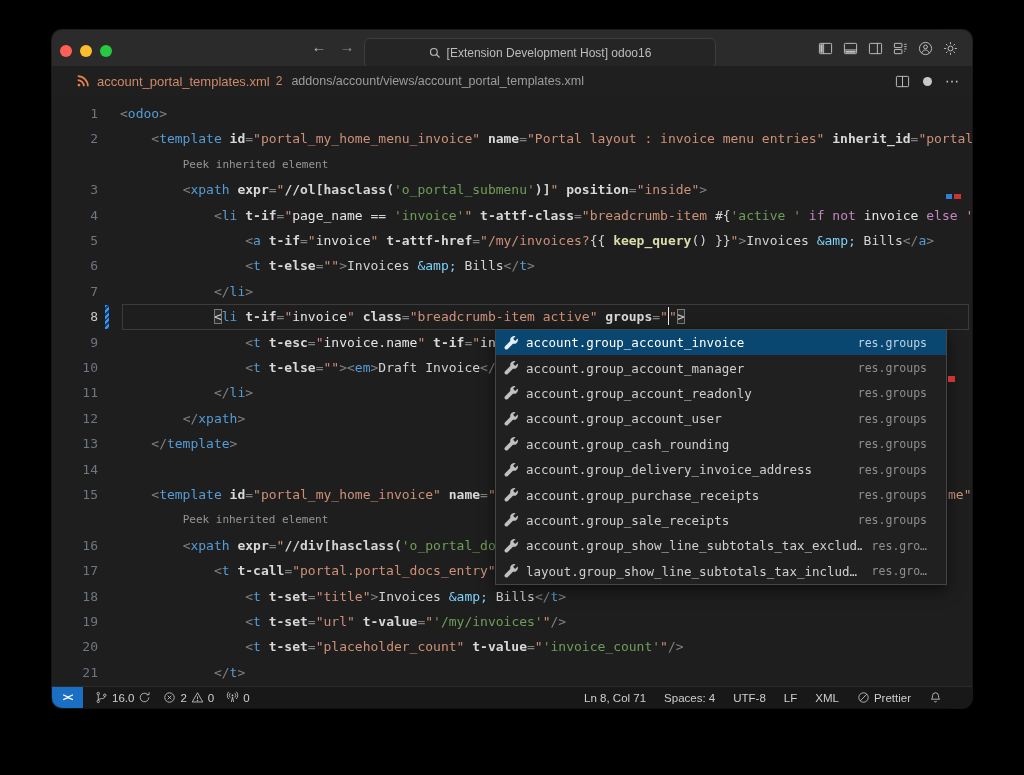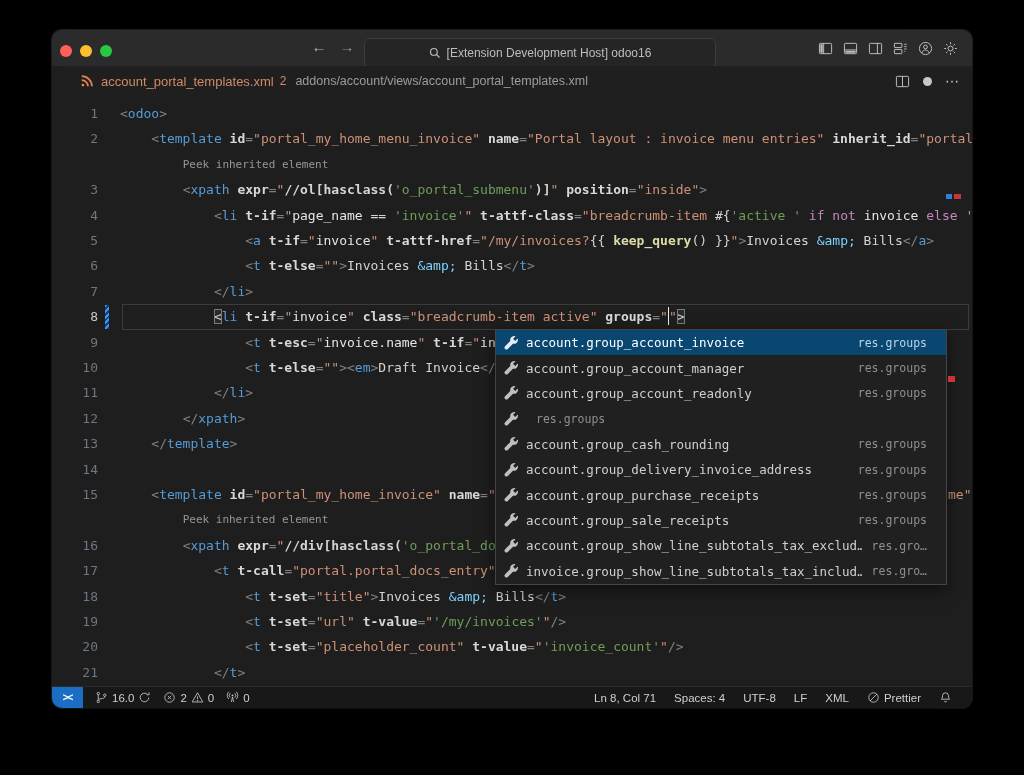--- a/index.html
+++ b/index.html
@@ -19,22 +19,22 @@
   .nav span { width:18px; text-align:center; }
   .cmdcenter { position:absolute; left:312px; top:8px; width:352px; height:30px;
                background:#252525; border:1px solid #3d3d3d; border-radius:6px;
                display:flex; align-items:center; justify-content:center; gap:6px;
                color:#bdbdbd; font-size:12px; }
   .tb-icons { position:absolute; right:14px; top:10px; display:flex; gap:9px; color:#c3c3c3; }
   .tb-icons .ic { width:16px; height:16px; display:flex; align-items:center; justify-content:center; }
   svg { display:block; }
 
   
-  .tabrow { position:absolute; left:12px; top:36px; right:0; height:30px; background:#1f1f1f;
-            display:flex; align-items:center; }
+  .tabrow { position:absolute; left:0; top:36px; right:0; height:30px; background:#1f1f1f;
+            display:flex; align-items:center;padding-left:8px; }
   .fileicon { margin-left:16px; width:14px; height:14px; }
   .fname { margin-left:7px; font-size:13px; color:#d08a66; }
   .fprob { margin-left:6px; font-size:12px; color:#d08a66; }
   .fpath { margin-left:9px; font-size:12.5px; color:#9d9d9d; }
   .tabrow-actions { position:absolute; right:12px; top:0; height:30px; display:flex;
                     align-items:center; gap:13px; color:#c3c3c3; }
   .mod-dot { width:9px; height:9px; border-radius:50%; background:#c8c8c8; }
   .ellipsis { font-size:14px; letter-spacing:1px; color:#c3c3c3; }
 
   
@@ -83,21 +83,21 @@
   .s-row.selected .s-detail { color:#bdd4e6; }
 
   
   .statusbar { position:absolute; left:0; bottom:0; right:0; height:22px; background:#181818;
                border-top:1px solid #2b2b2b; display:flex; align-items:center;
                font-size:11.5px; color:#cfcfcf; }
   .sb-remote { width:31px; height:22px; background:#1a6fc4; color:#fff; display:flex;
                align-items:center; justify-content:center; font-weight:bold; font-size:10px;
                letter-spacing:-1px; }
   .sb-item { display:flex; align-items:center; gap:4px; margin-left:12px; }
-  .sb-right { margin-left:auto; display:flex; align-items:center; gap:18px; padding-right:20px; }
+  .sb-right { margin-left:auto; display:flex; align-items:center; gap:18px; padding-right:30px; }
   .sb-right .sb-item { margin-left:0; }
   .sb-ic { width:13px; height:13px; color:#cfcfcf; }
 </style>
 </head>
 <body>
 
 <div class="window">
 
   <div class="titlebar">
     <div class="lights">
@@ -309,20 +309,21 @@
 </span>
           <span class="s-label">account.group_account_readonly</span>
           <span class="s-detail">res.groups</span>
         </div>
         <div class="s-row">
           <span class="s-ico">
   <svg viewBox="0 0 16 16" width="16" height="16">
               <path fill="currentColor" d="M11.2 1a4 4 0 0 0-3.9 5L2.1 11.2a1.9 1.9 0 1 0 2.7 2.7L10 8.7a4 4 0 0 0 5-3.9c0-.5-.1-1-.3-1.4L12.2 5.9 10.1 3.8l2.5-2.5A3.9 3.9 0 0 0 11.2 1z"></path>
             </svg>
 </span>
+          <span class="s-label">account.group_account_user</span>
           <span class="s-detail">res.groups</span>
         </div>
         <div class="s-row">
           <span class="s-ico">
   <svg viewBox="0 0 16 16" width="16" height="16">
               <path fill="currentColor" d="M11.2 1a4 4 0 0 0-3.9 5L2.1 11.2a1.9 1.9 0 1 0 2.7 2.7L10 8.7a4 4 0 0 0 5-3.9c0-.5-.1-1-.3-1.4L12.2 5.9 10.1 3.8l2.5-2.5A3.9 3.9 0 0 0 11.2 1z"></path>
             </svg>
 </span>
           <span class="s-label">account.group_cash_rounding</span>
           <span class="s-detail">res.groups</span>
@@ -362,21 +363,21 @@
 </span>
           <span class="s-label">account.group_show_line_subtotals_tax_exclud…</span>
           <span class="s-detail">res.gro…</span>
         </div>
         <div class="s-row">
           <span class="s-ico">
   <svg viewBox="0 0 16 16" width="16" height="16">
               <path fill="currentColor" d="M11.2 1a4 4 0 0 0-3.9 5L2.1 11.2a1.9 1.9 0 1 0 2.7 2.7L10 8.7a4 4 0 0 0 5-3.9c0-.5-.1-1-.3-1.4L12.2 5.9 10.1 3.8l2.5-2.5A3.9 3.9 0 0 0 11.2 1z"></path>
             </svg>
 </span>
-          <span class="s-label">invoice.group_show_line_subtotals_tax_includ…</span>
+          <span class="s-label">layout.group_show_line_subtotals_tax_includ…</span>
           <span class="s-detail">res.gro…</span>
         </div>
       </div>
   </div>
 
   <div class="statusbar">
     <div class="sb-remote">
         <span>&gt;&lt;</span>
       </div>
     <div class="sb-item">

